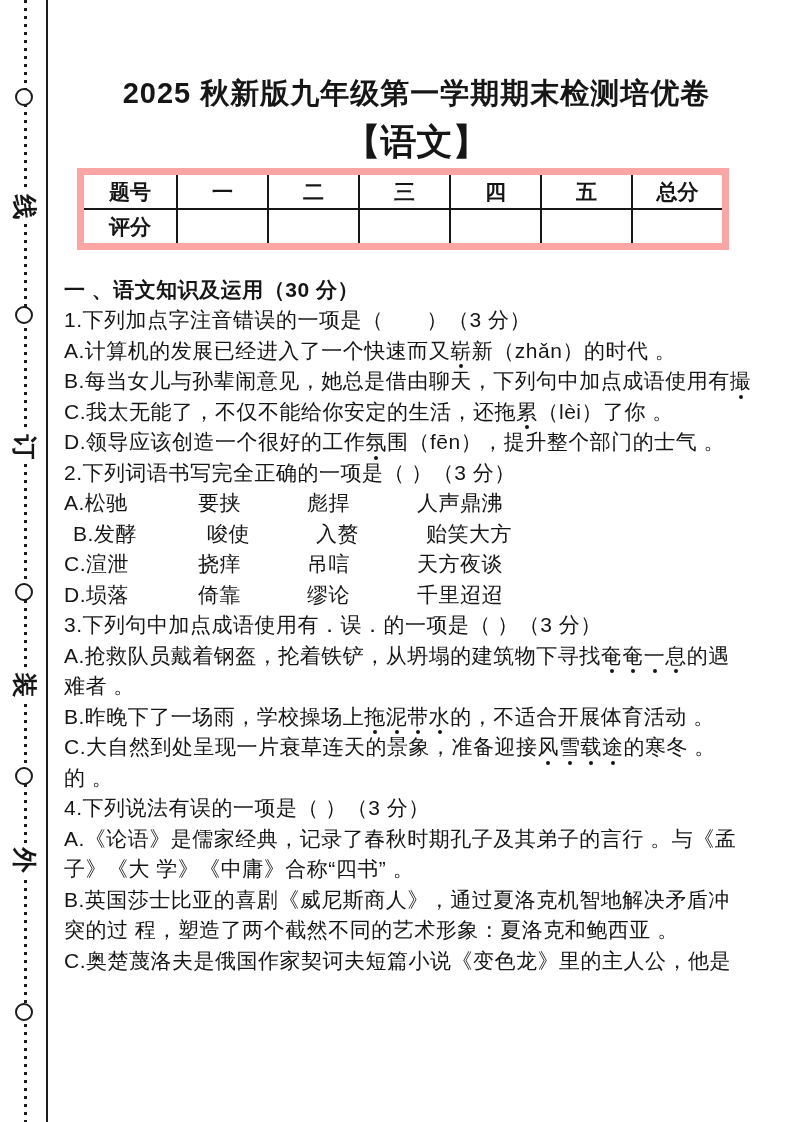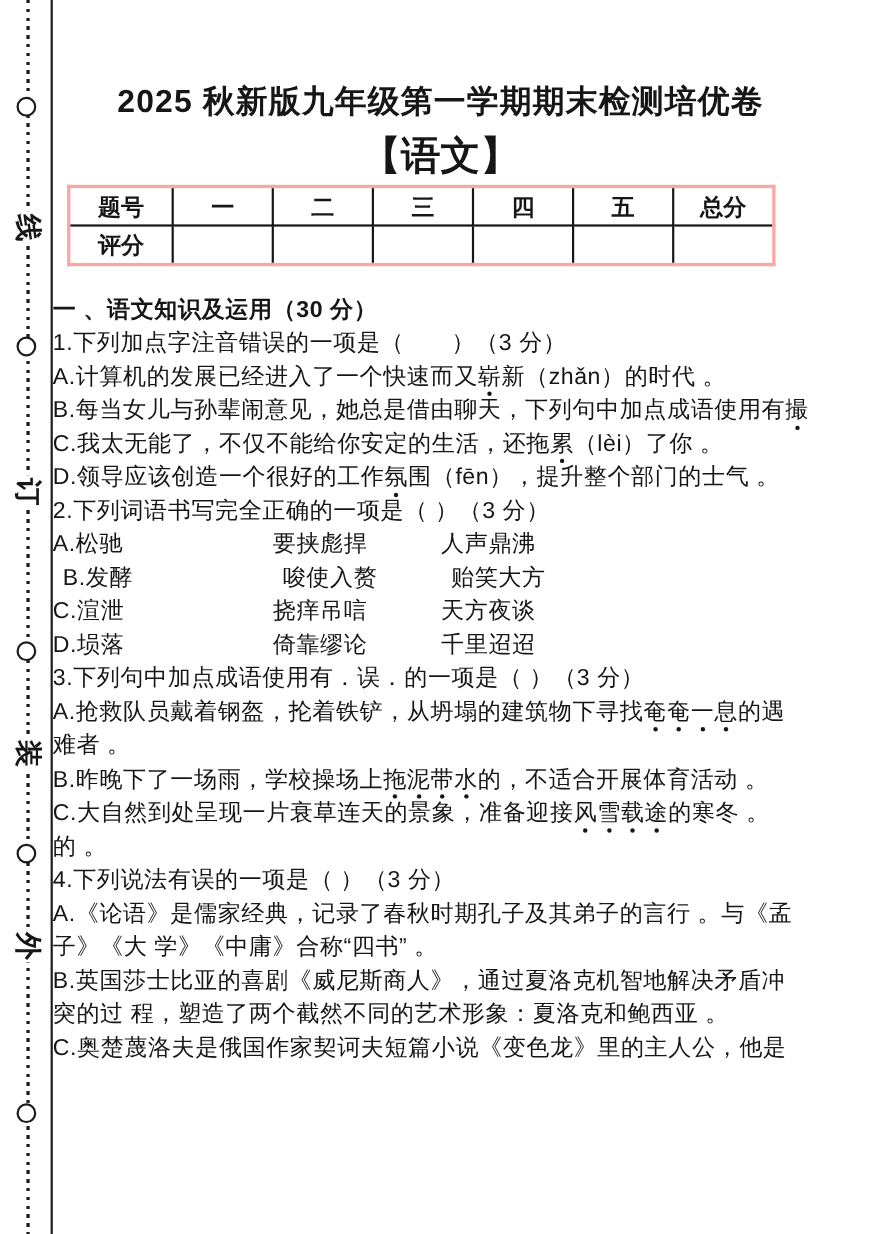--- a/index.html
+++ b/index.html
@@ -13,42 +13,42 @@
     background:repeating-linear-gradient(to bottom,#1c1c1c 0 3px,transparent 3px 8px); }
   .solidline { position:absolute; left:46px; top:0; width:2px; height:1122px; background:#1c1c1c; }
   .bcircle { position:absolute; left:15px; width:14px; height:14px;
     border:2.5px solid #1c1c1c; border-radius:50%; background:#fff; z-index:2; }
   .c1{top:88px}.c2{top:306px}.c3{top:583px}.c4{top:767px}.c5{top:1003px}
   .blabel { position:absolute; left:10px; width:30px; height:30px; background:#fff; z-index:2;
     font-size:25px; font-weight:bold; transform:rotate(90deg);
     text-align:center; line-height:30px; }
   .l1{top:192px}.l2{top:432px}.l3{top:670px}.l4{top:845px}
   
-  .content { position:absolute; left:48px; top:0; width:705px; }
+  .content { position:absolute; left:64px; top:0; width:705px; }
   .title { margin-top:76px; text-align:center; font-size:29px; font-weight:bold;
     letter-spacing:1px; line-height:35px; white-space:nowrap; }
   .subtitle { margin-top:13px; text-align:center; font-size:36px; font-weight:bold; line-height:35px; }
   .fields { margin:14px 0 0 53px; font-size:21px; font-weight:bold; height:27px; white-space:nowrap; }
   .fields .blank { display:inline-block; width:95px; height:20px;
     border-bottom:2.5px solid #161616; margin-right:36px; }
   .fields .blank:last-child { margin-right:0; }
-  table.score { border-collapse:collapse; margin:9px 0 0 13px; border:3px solid #fca5a5;padding-left:25px; }
+  table.score { border-collapse:collapse; margin:9px 0 0 13px; border:7px solid #fca5a5;padding-left:25px; }
   table.score td { border:2px solid #161616; width:89px; height:33px; padding:0;
     text-align:center; font-size:21px; font-weight:bold; }
   table.score td:first-child { width:92px; }
   
   #exam-body { margin-top:24px; font-size:21px; }
   .b-heading { font-weight:bold; height:31px; line-height:31px; white-space:nowrap; letter-spacing:0.5px; }
   .b-line { height:30.5px; line-height:30.5px; white-space:nowrap; letter-spacing:0.5px; }
   .em-char { position:relative; display:inline-block; }
   .em-char::after { content:""; position:absolute; left:50%; bottom:-2px;
     width:4px; height:4px; margin-left:-2px; border-radius:50%; background:#161616; }
   .words .wcol { display:inline-block; }
   .words .wc0 { width:134px; }
-  .words .wc1 { width:109px;text-align:right; }
+  .words .wc1 { width:109px; }
   .words .wc2 { width:110px; }
   .words.indent { padding-left:9px; }
 </style>
 </head>
 <body>
 
 <div class="page">
 
   <div>
     <div class="dotline"></div>

